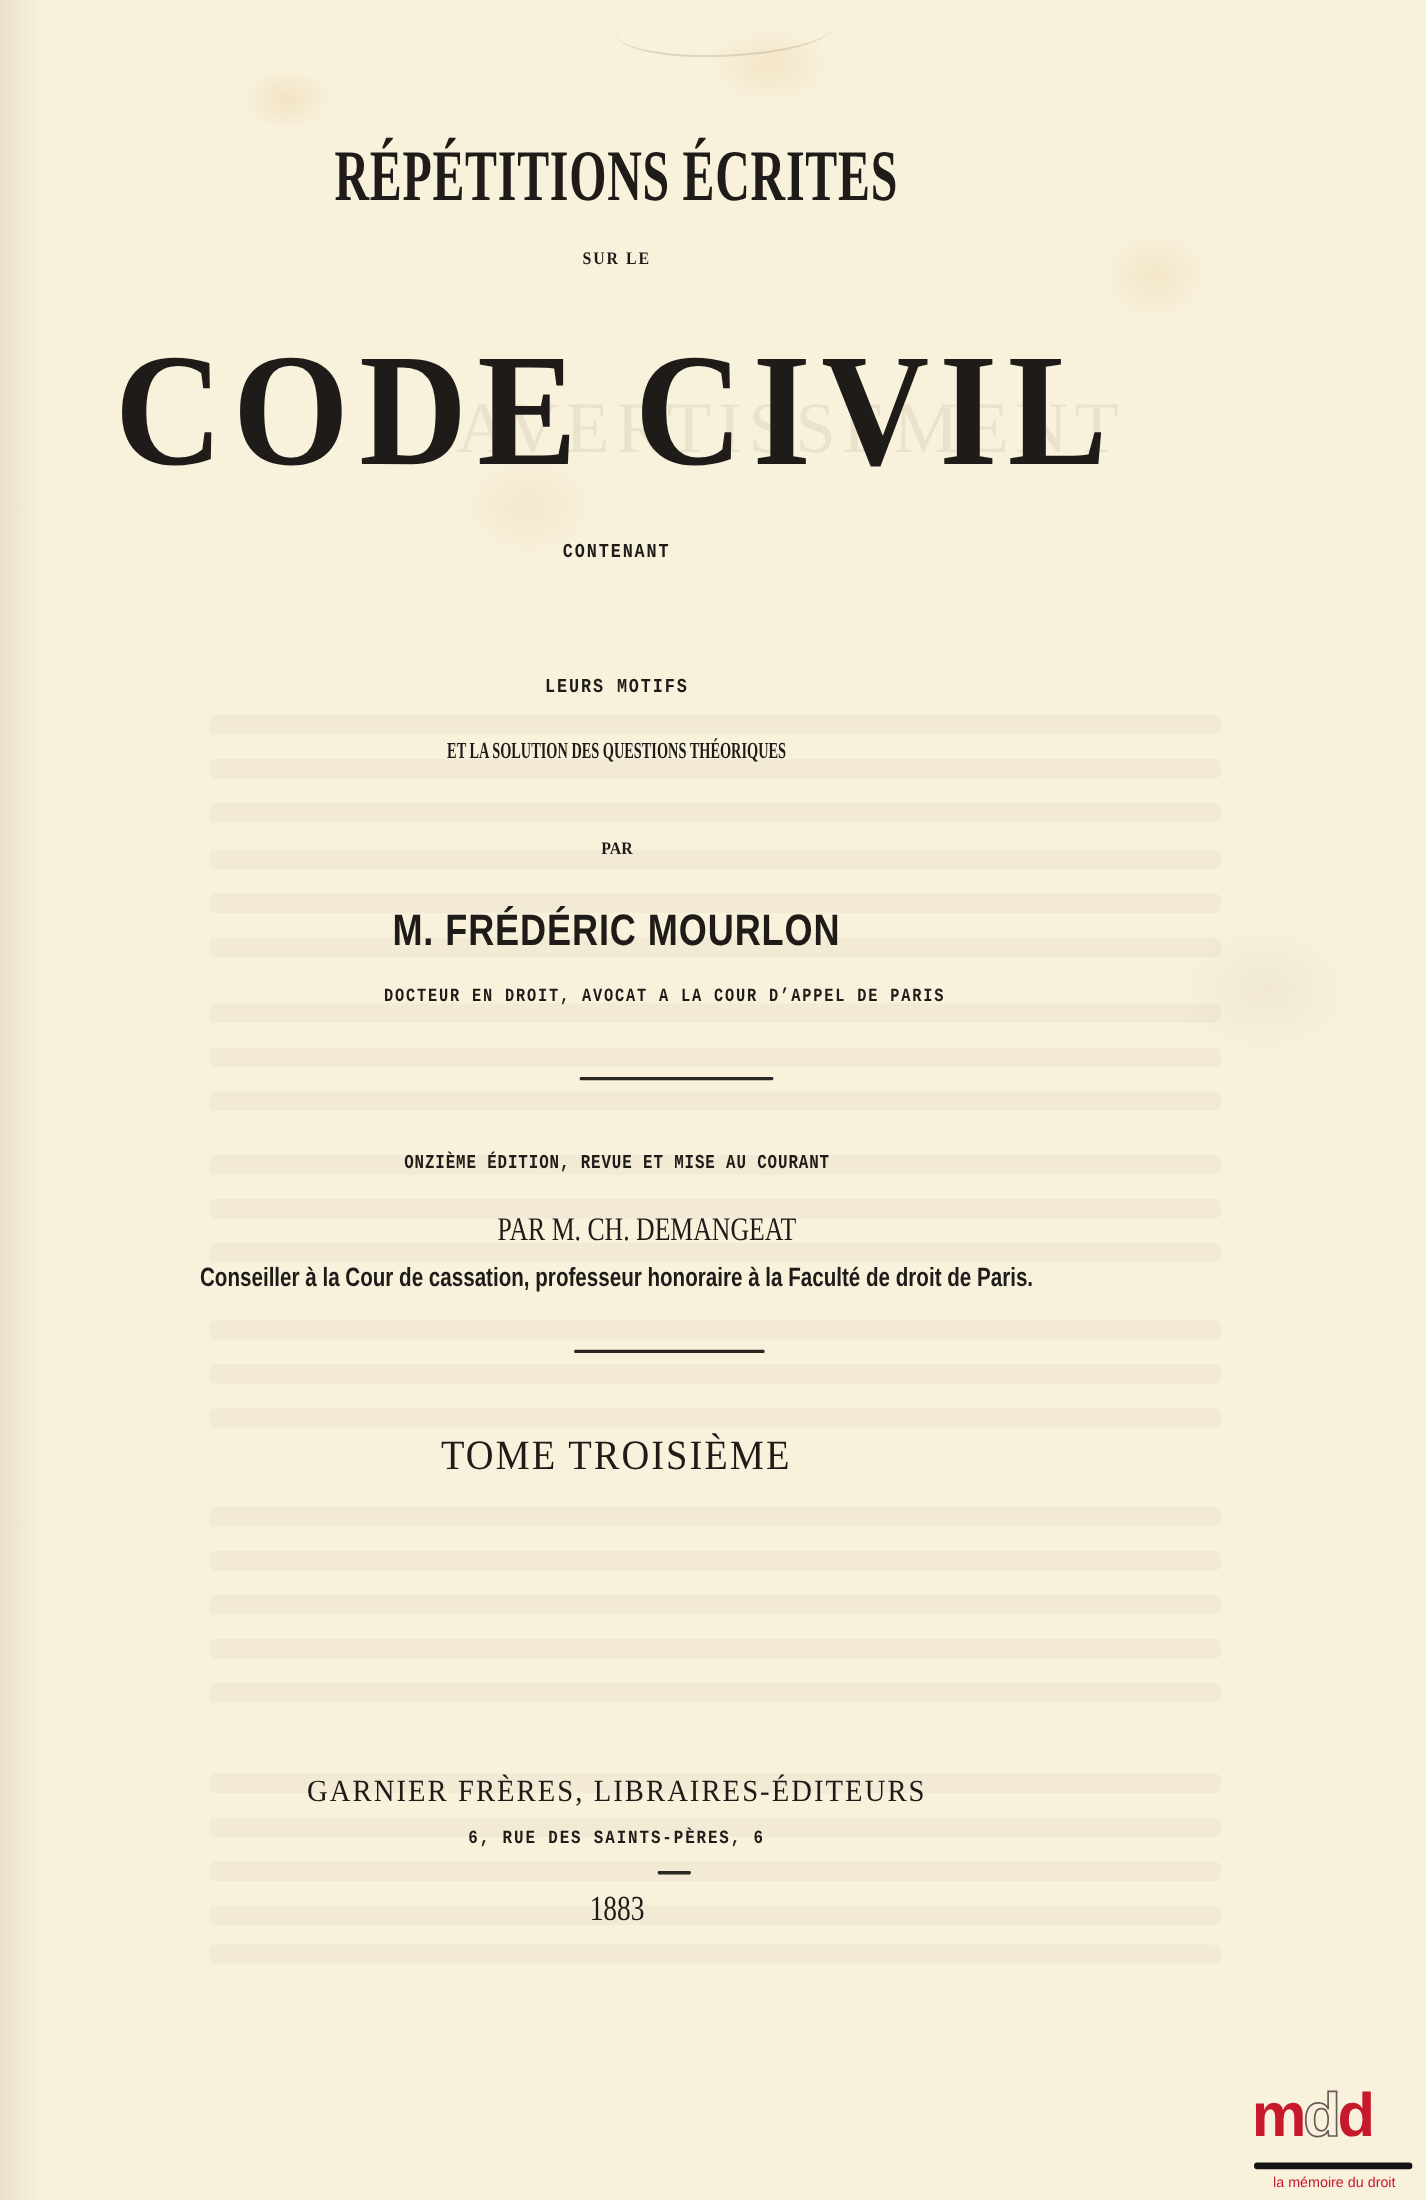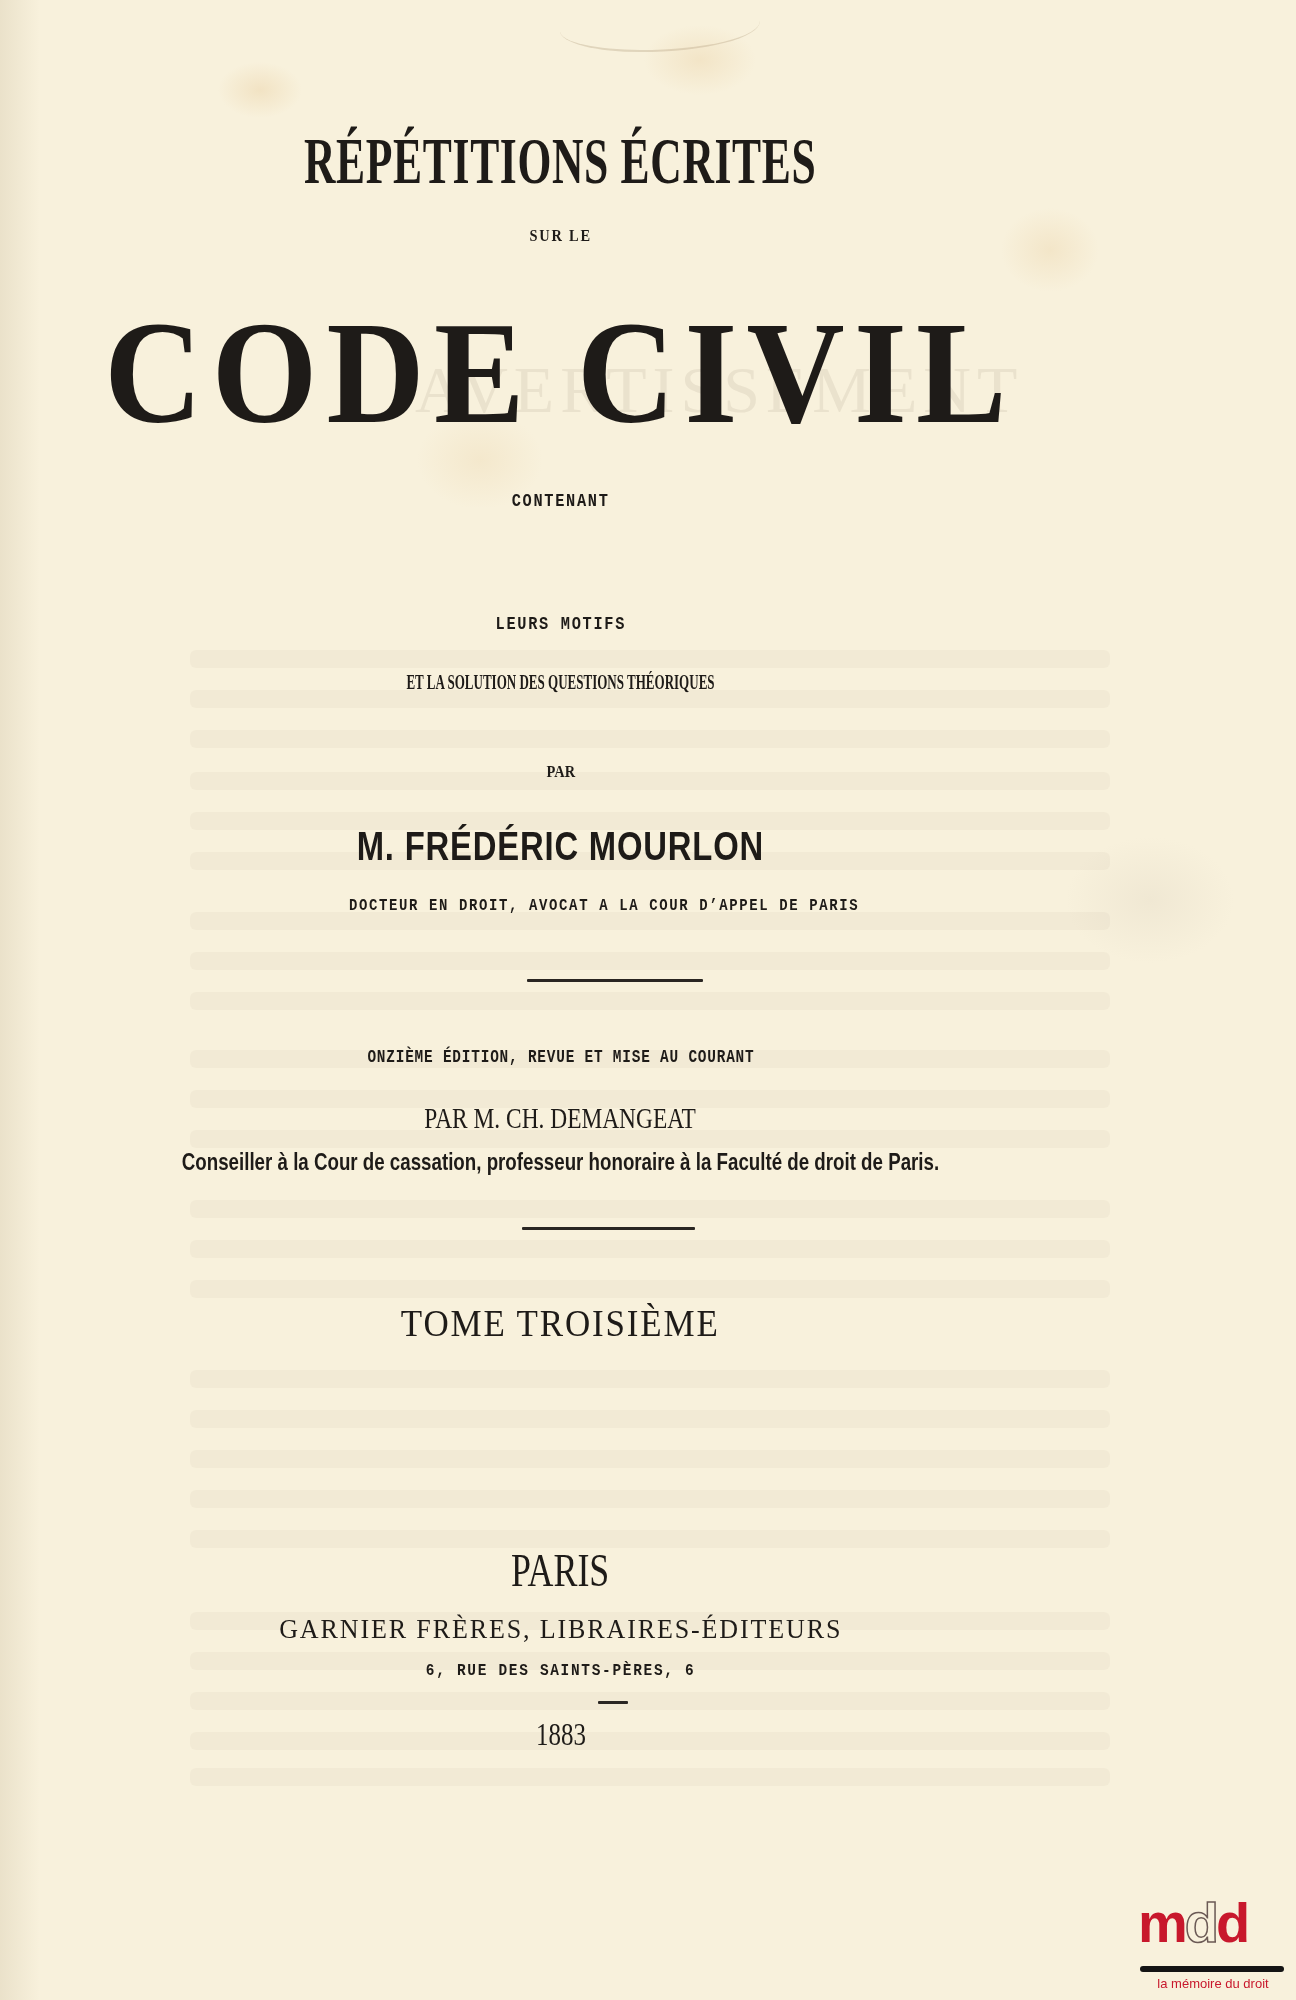--- a/index.html
+++ b/index.html
@@ -46,21 +46,21 @@
   .t-solution { top: 672px; font-size: 21px; font-weight: bold; }
   .t-solution span { transform: scaleX(0.62); letter-spacing: 0px; }
   .t-par { top: 764px; font-size: 16px; font-weight: bold; }
   .t-par span { transform: scaleX(0.9); }
   .t-mourlon { top: 826px; font-size: 40px; font-weight: bold; font-family: "Liberation Sans", sans-serif; }
   .t-mourlon span { transform: scaleX(0.82); letter-spacing: 1px; }
   .t-docteur { top: 896px; font-size: 17px; font-weight: bold; padding-left: 44px; }
   .t-docteur span { font-family: "Liberation Mono", monospace; letter-spacing: 2px; transform: scaleX(0.82); }
   .t-onzieme { top: 1047px; font-size: 18px; font-weight: bold; }
   .t-onzieme span { font-family: "Liberation Mono", monospace; letter-spacing: 1px; transform: scaleX(0.8); }
-  .t-demangeat { top: 1103px; font-size: 30px; }
+  .t-demangeat { top: 1103px; font-size: 30px; padding-left: 28px; }
   .t-demangeat span { transform: scaleX(0.78); }
   .t-conseiller { top: 1150px; font-size: 24px; font-weight: bold; font-family: "Liberation Sans", sans-serif; }
   .t-conseiller span { transform: scaleX(0.78); }
   .t-tome { top: 1304px; font-size: 38px; }
   .t-tome span { transform: scaleX(0.92); letter-spacing: 2px; }
   .t-paris { top: 1548px; font-size: 46px; }
   .t-paris span { transform: scaleX(0.78); }
   .t-garnier { top: 1615px; font-size: 28px; }
   .t-garnier span { transform: scaleX(0.93); letter-spacing: 2px; }
   .t-rue { top: 1661px; font-size: 17px; font-weight: bold; }
@@ -138,21 +138,20 @@
   <div class="rule" style="left:527px; top:979px; width:176px;"></div>
 
   <div class="line t-onzieme"><span>ONZIÈME ÉDITION, REVUE ET MISE AU COURANT</span></div>
   <div class="line t-demangeat"><span>PAR M. CH. DEMANGEAT</span></div>
   <div class="line t-conseiller"><span>Conseiller à la Cour de cassation, professeur honoraire à la Faculté de droit de Paris.</span></div>
 
   <div class="rule" style="left:522px; top:1227px; width:173px;"></div>
 
   <div class="line t-tome"><span>TOME TROISIÈME</span></div>
 
-  <div class="line t-paris"><span>PARIS</span></div>
   <div class="line t-garnier"><span>GARNIER FRÈRES, LIBRAIRES-ÉDITEURS</span></div>
   <div class="line t-rue"><span>6, RUE DES SAINTS-PÈRES, 6</span></div>
 
   <div class="rule" style="left:598px; top:1701px; width:30px; height:3px;"></div>
 
   <div class="line t-year"><span>1883</span></div>
 
   <div class="logo">
     <div class="logo-mdd"><span>m</span><span class="d-outline">d</span><span>d</span></div>
     <div class="logo-bar"></div>

